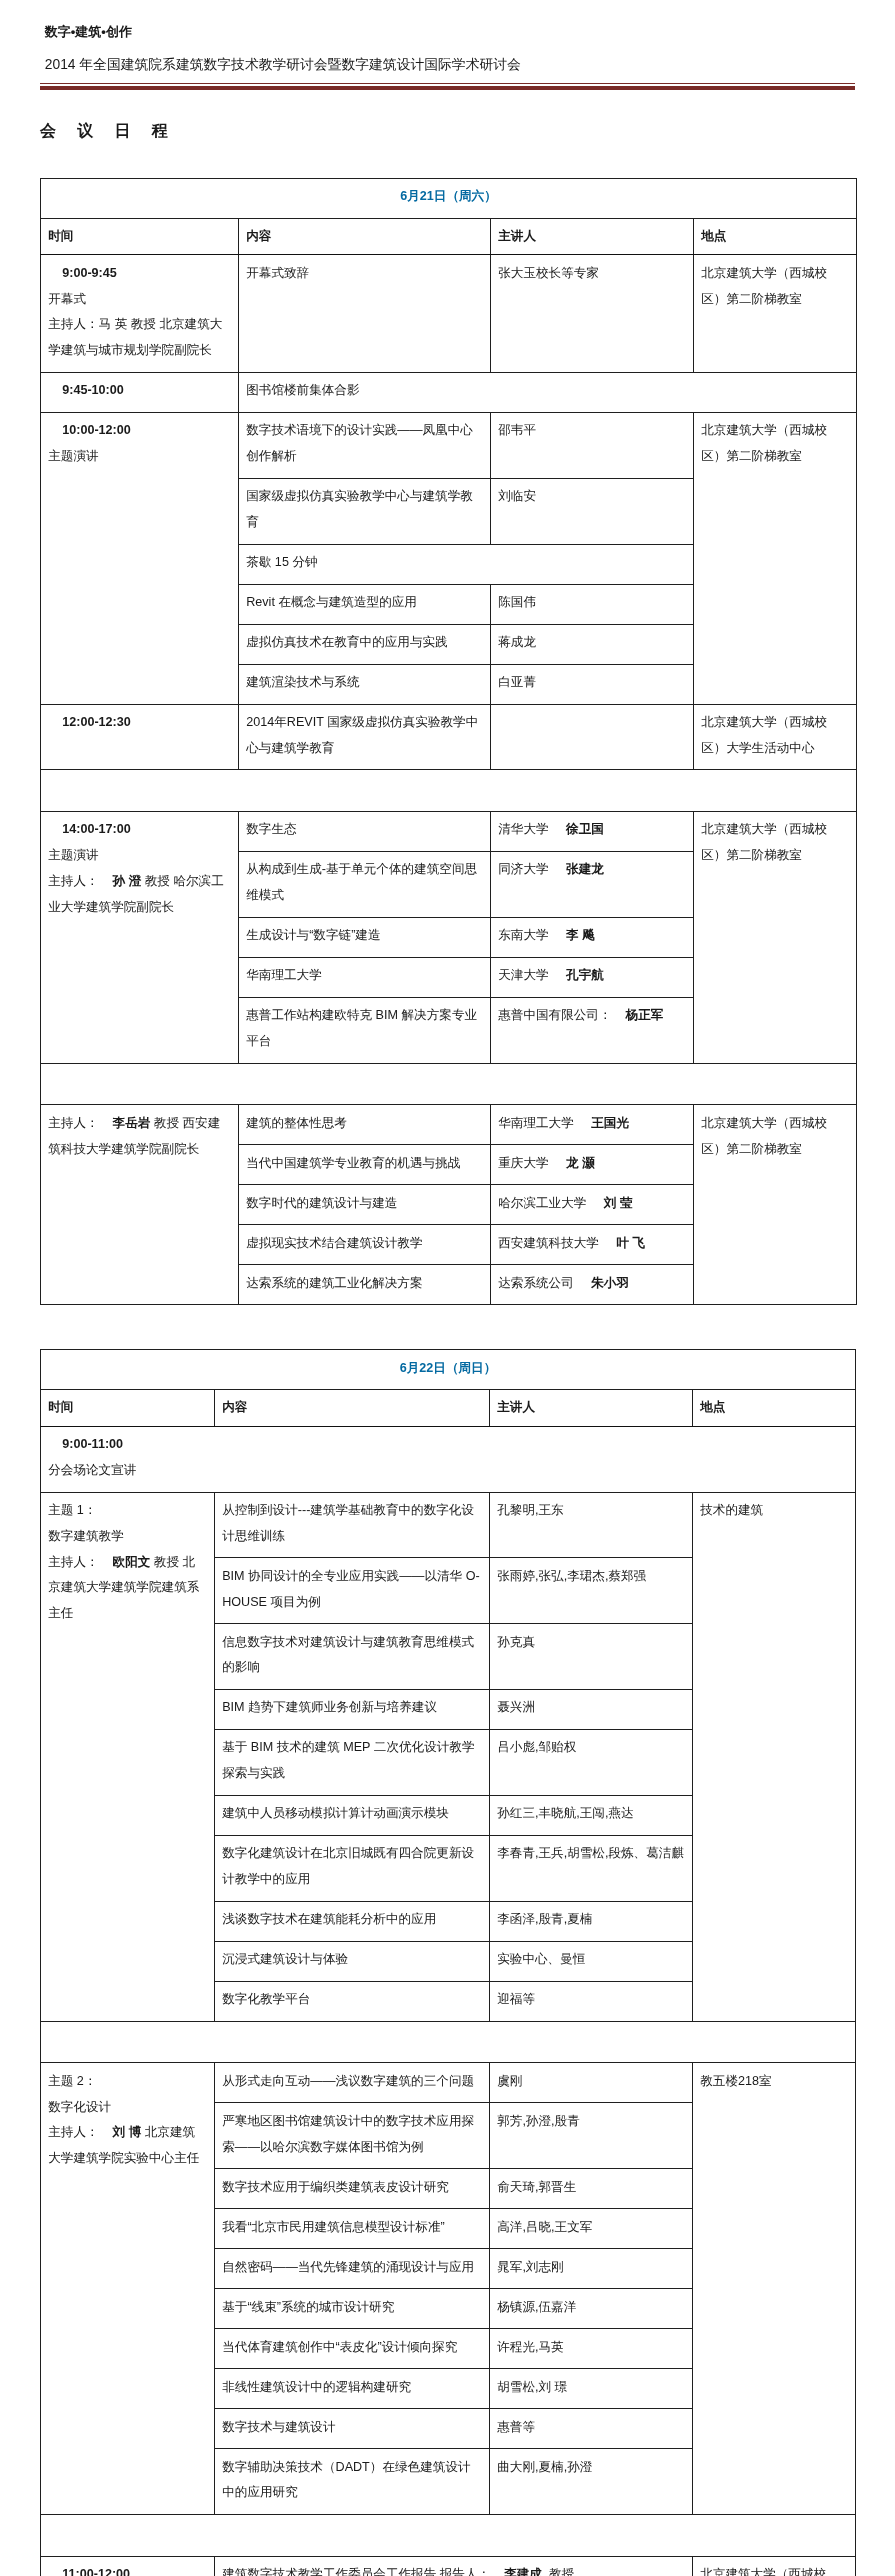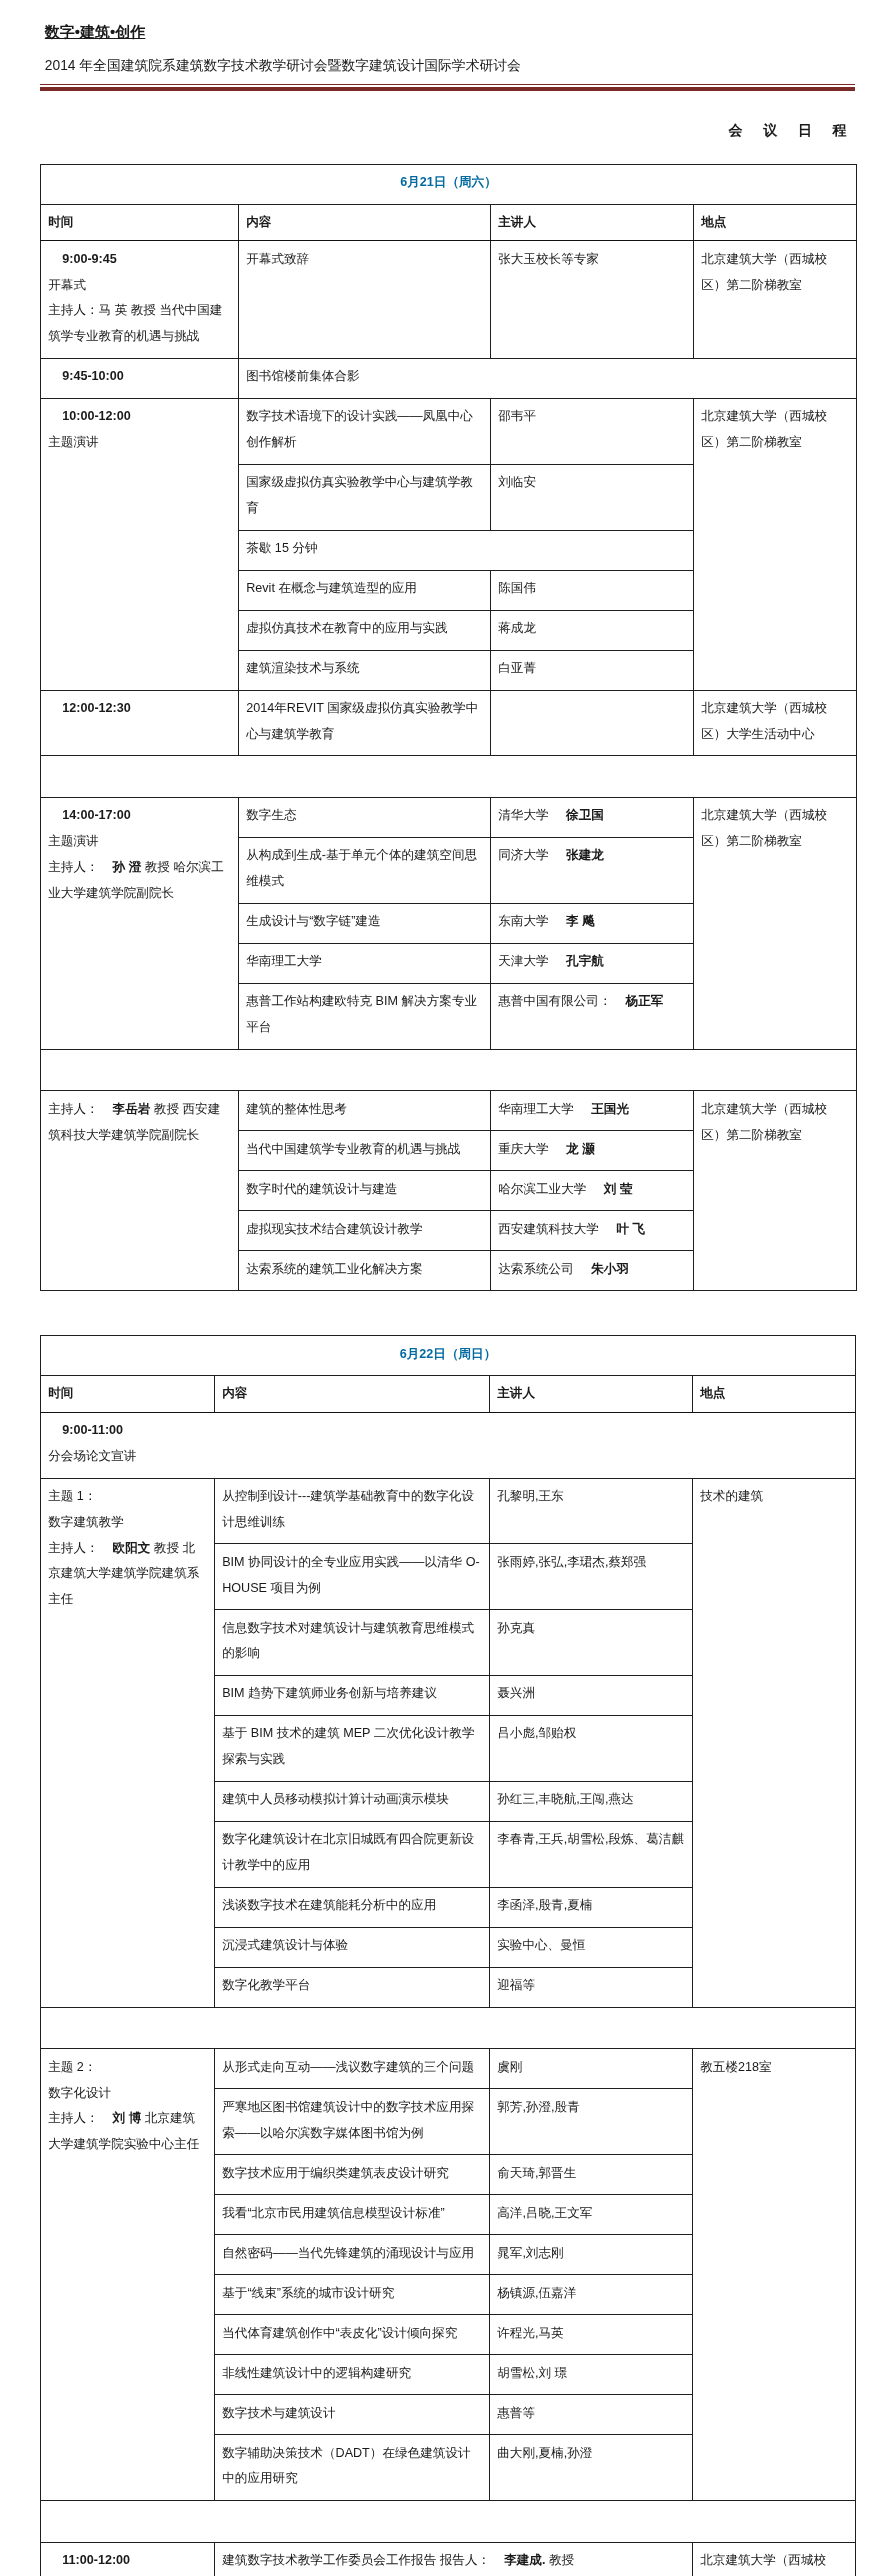--- a/index.html
+++ b/index.html
@@ -5,24 +5,24 @@
   html,body{margin:0;padding:0;background:#ffffff;}
   .page{
     width:895px;
     min-height:2576px;
     box-sizing:border-box;
     padding:21.5px 40px 48px 40px;
     background:#fff;
     font-family:"Liberation Sans","DejaVu Sans",sans-serif;
     color:#1a1a1a;
   }
-  .doc-title-1{font-size:15px;font-weight:bold;margin:1.2px 0 0 4.8px;text-decoration:underline;}
+  .doc-title-1{font-size:13px;font-weight:bold;margin:1.2px 0 0 4.8px;}
   .doc-title-2{font-size:13.8px;font-weight:normal;margin:15.6px 0 0 4.8px;}
   .title-divider{margin-top:8.4px;height:2.4px;border-top:1.2px solid #7a2b27;border-bottom:4.2px solid #7a2b27;}
-  .agenda-title{text-align:right;font-size:14px;font-weight:bold;letter-spacing:8.4px;margin:31px 0 24px 0;}
+  .agenda-title{text-align:left;font-size:16px;font-weight:bold;letter-spacing:8.4px;margin:31px 0 36px 0;}
   table.sched{border-collapse:collapse;table-layout:fixed;width:815px;border:1.2px solid #1f1f1f;margin:0;}
   table.sched td{
     border:0.6px solid #1f1f1f;border-top-width:1.2px;
     padding:5.4px 7.2px 7.8px 7.2px;
     font-size:12.6px;line-height:2.05;
     vertical-align:top;word-break:break-all;
   }
   td.daterow{color:#0369a1;font-weight:bold;text-align:center;font-size:16px;border-bottom-width:0.6px;padding:7.2px 0;}
   tr.colhead td{font-weight:bold;border-top-width:0.6px;border-bottom:1.8px solid #111;padding:4.8px 7.2px;font-family:Liberation Serif, serif;}
   td.gapcell{height:27.5px;padding:0;}
@@ -65,21 +65,21 @@
             <div class="ln">主讲人</div>
           </td>
           <td>
             <div class="ln">地点</div>
           </td>
         </tr>
         <tr>
           <td>
             <div class="ln"><span class="b">9:00-9:45</span></div>
             <div class="ln">开幕式</div>
-            <div class="ln">主持人：马 英 教授  当代中国建筑学专业教育的机遇与挑战</div>
+            <div class="ln">主持人：马 英 教授  北京建筑大学建筑与城市规划学院副院长</div>
           </td>
           <td>
             <div class="ln">开幕式致辞</div>
           </td>
           <td>
             <div class="ln">张大玉校长等专家</div>
           </td>
           <td>
             <div class="ln">北京建筑大学（西城校区）第二阶梯教室</div>
           </td>

